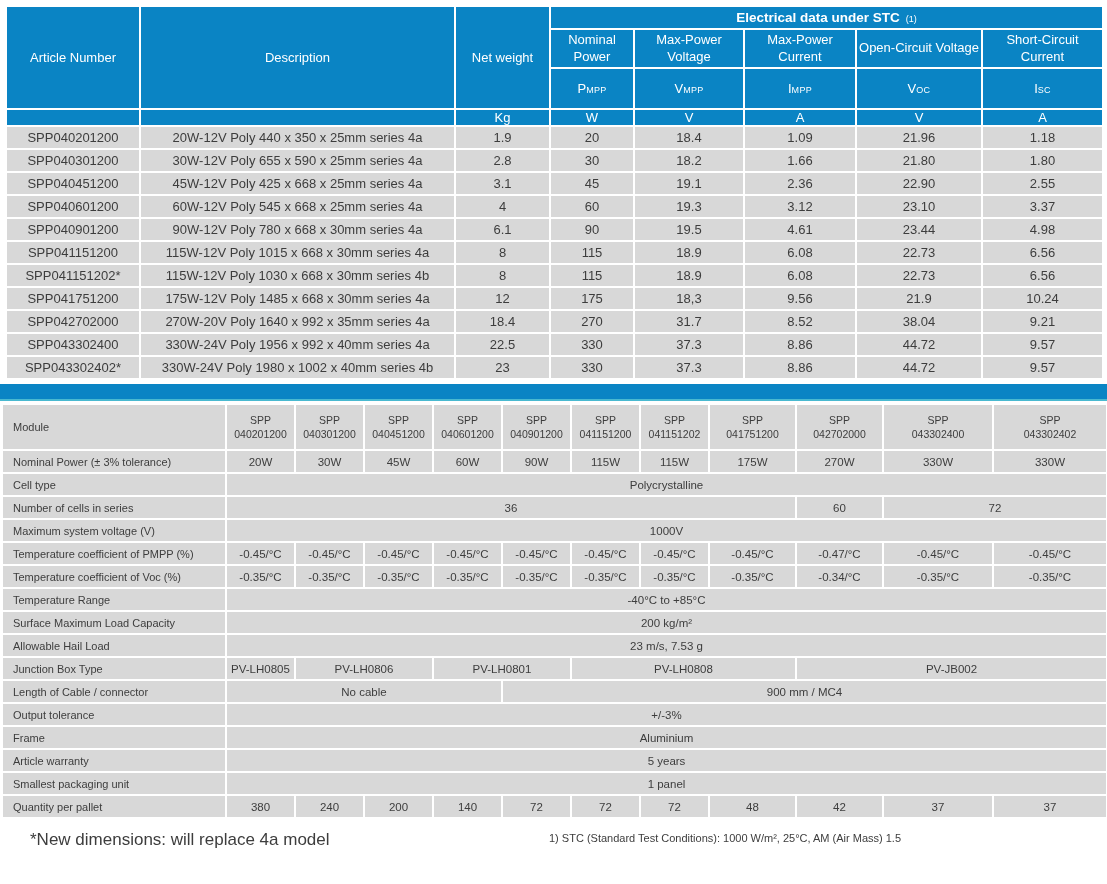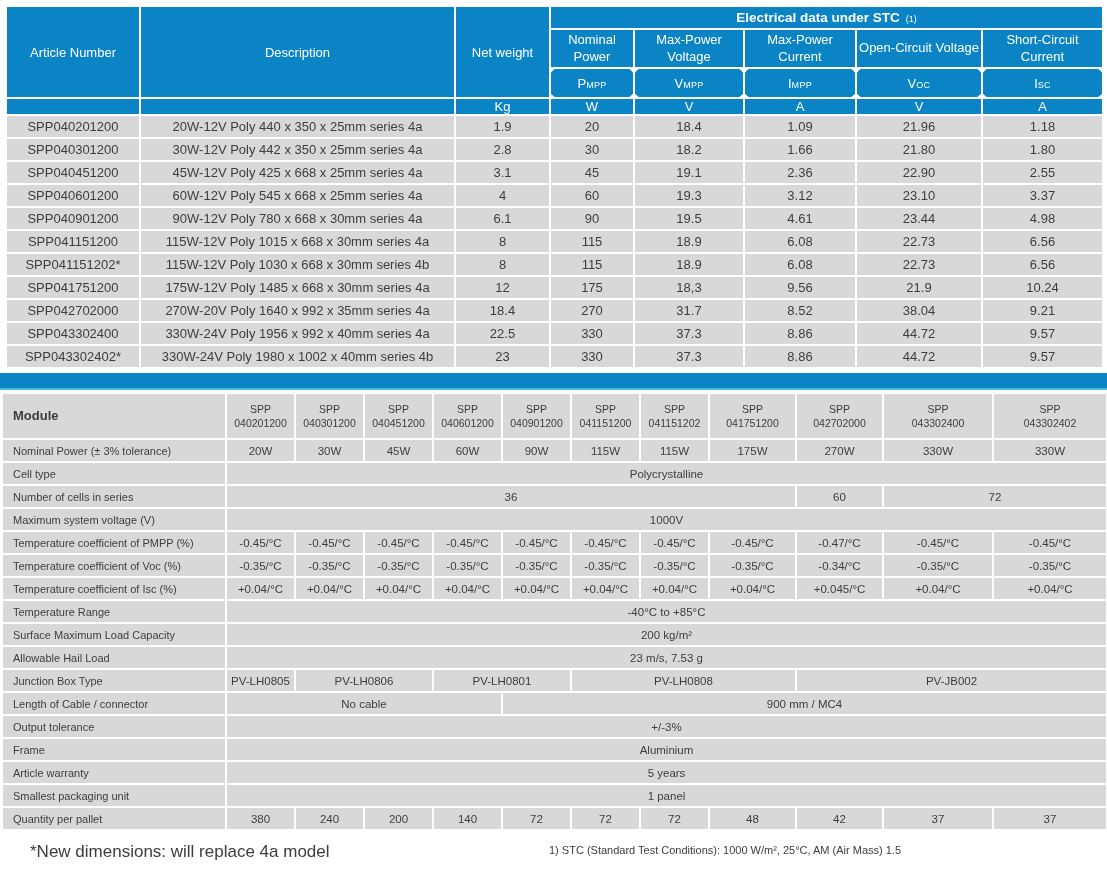--- a/index.html
+++ b/index.html
@@ -19,21 +19,21 @@
     border:2px solid #ffffff; padding:0 2px; text-align:center;
     overflow:hidden; white-space:nowrap;
   }
   .top-table thead th {
     background:var(--blue); color:#ffffff; font-weight:normal; font-size:13px;
   }
   .top-table .stc-row th { height:23px;margin-left:30px; }
   .top-table .stc-title { font-weight:bold; font-size:13.5px; }
   .top-table .sup { font-size:9px; margin-left:6px; }
   .top-table .sub-head-row th { height:39px; white-space:normal; line-height:1.25; }
-  .top-table .sym-row th { height:30px;border-radius:9px; }
+  .top-table .sym-row th { height:41px; }
   .top-table .subsym { font-size:9px; letter-spacing:.3px; }
   .top-table .unit-row th { height:16px; }
   .top-table tbody td {
     background:var(--gray); height:23px; font-size:13px; color:var(--text);
   }
 
   
   .divider-bar {
     width:1107px; height:17px; margin-top:4px;
     background:var(--blue); border-bottom:2px solid #49b9d0;
@@ -44,21 +44,21 @@
   .spec-table th, .spec-table td {
     border:2px solid #ffffff; background:var(--gray);
     text-align:center; padding:0 2px; overflow:hidden;
   }
   .spec-table .module-row th { height:46px; font-weight:normal; font-size:10.5px; line-height:1.35; }
   .spec-table .spec-label {
     text-align:left; padding-left:10px; font-size:11px; font-weight:normal;
     white-space:nowrap;
   }
   .spec-table td { height:23px; font-size:11.5px; white-space:nowrap; }
-  .spec-table .module-row .spec-label { font-size:13px;font-weight:bold; }
+  .spec-table .module-row .spec-label { font-size:11px; }
 
   
   .footer { position:relative; width:1107px; height:30px; margin-top:4px; }
   .footer .note-left  { position:absolute; left:30px;  top:7px; font-size:17px; }
   .footer .note-right { position:absolute; left:549px; top:9px; font-size:11px; }
 </style>
 </head>
 <body>
 
 <table class="top-table">
@@ -112,21 +112,21 @@
         <td>20W-12V Poly 440 x 350 x 25mm series 4a</td>
         <td>1.9</td>
         <td>20</td>
         <td>18.4</td>
         <td>1.09</td>
         <td>21.96</td>
         <td>1.18</td>
       </tr>
       <tr>
         <td>SPP040301200</td>
-        <td>30W-12V Poly 442 x 350 x 25mm series 4a</td>
+        <td>30W-12V Poly 655 x 590 x 25mm series 4a</td>
         <td>2.8</td>
         <td>30</td>
         <td>18.2</td>
         <td>1.66</td>
         <td>21.80</td>
         <td>1.80</td>
       </tr>
       <tr>
         <td>SPP040451200</td>
         <td>45W-12V Poly 425 x 668 x 25mm series 4a</td>
@@ -337,34 +337,20 @@
         <td>-0.35/°C</td>
         <td>-0.35/°C</td>
         <td>-0.35/°C</td>
         <td>-0.35/°C</td>
         <td>-0.35/°C</td>
         <td>-0.34/°C</td>
         <td>-0.35/°C</td>
         <td>-0.35/°C</td>
       </tr>
       <tr>
-        <th class="spec-label">Temperature coefficient of Isc (%)</th>
-        <td>+0.04/°C</td>
-        <td>+0.04/°C</td>
-        <td>+0.04/°C</td>
-        <td>+0.04/°C</td>
-        <td>+0.04/°C</td>
-        <td>+0.04/°C</td>
-        <td>+0.04/°C</td>
-        <td>+0.04/°C</td>
-        <td>+0.045/°C</td>
-        <td>+0.04/°C</td>
-        <td>+0.04/°C</td>
-      </tr>
-      <tr>
         <th class="spec-label">Temperature Range</th>
         <td colspan="11">-40°C to +85°C</td>
       </tr>
       <tr>
         <th class="spec-label">Surface Maximum Load Capacity</th>
         <td colspan="11">200 kg/m²</td>
       </tr>
       <tr>
         <th class="spec-label">Allowable Hail Load</th>
         <td colspan="11">23 m/s, 7.53 g</td>

